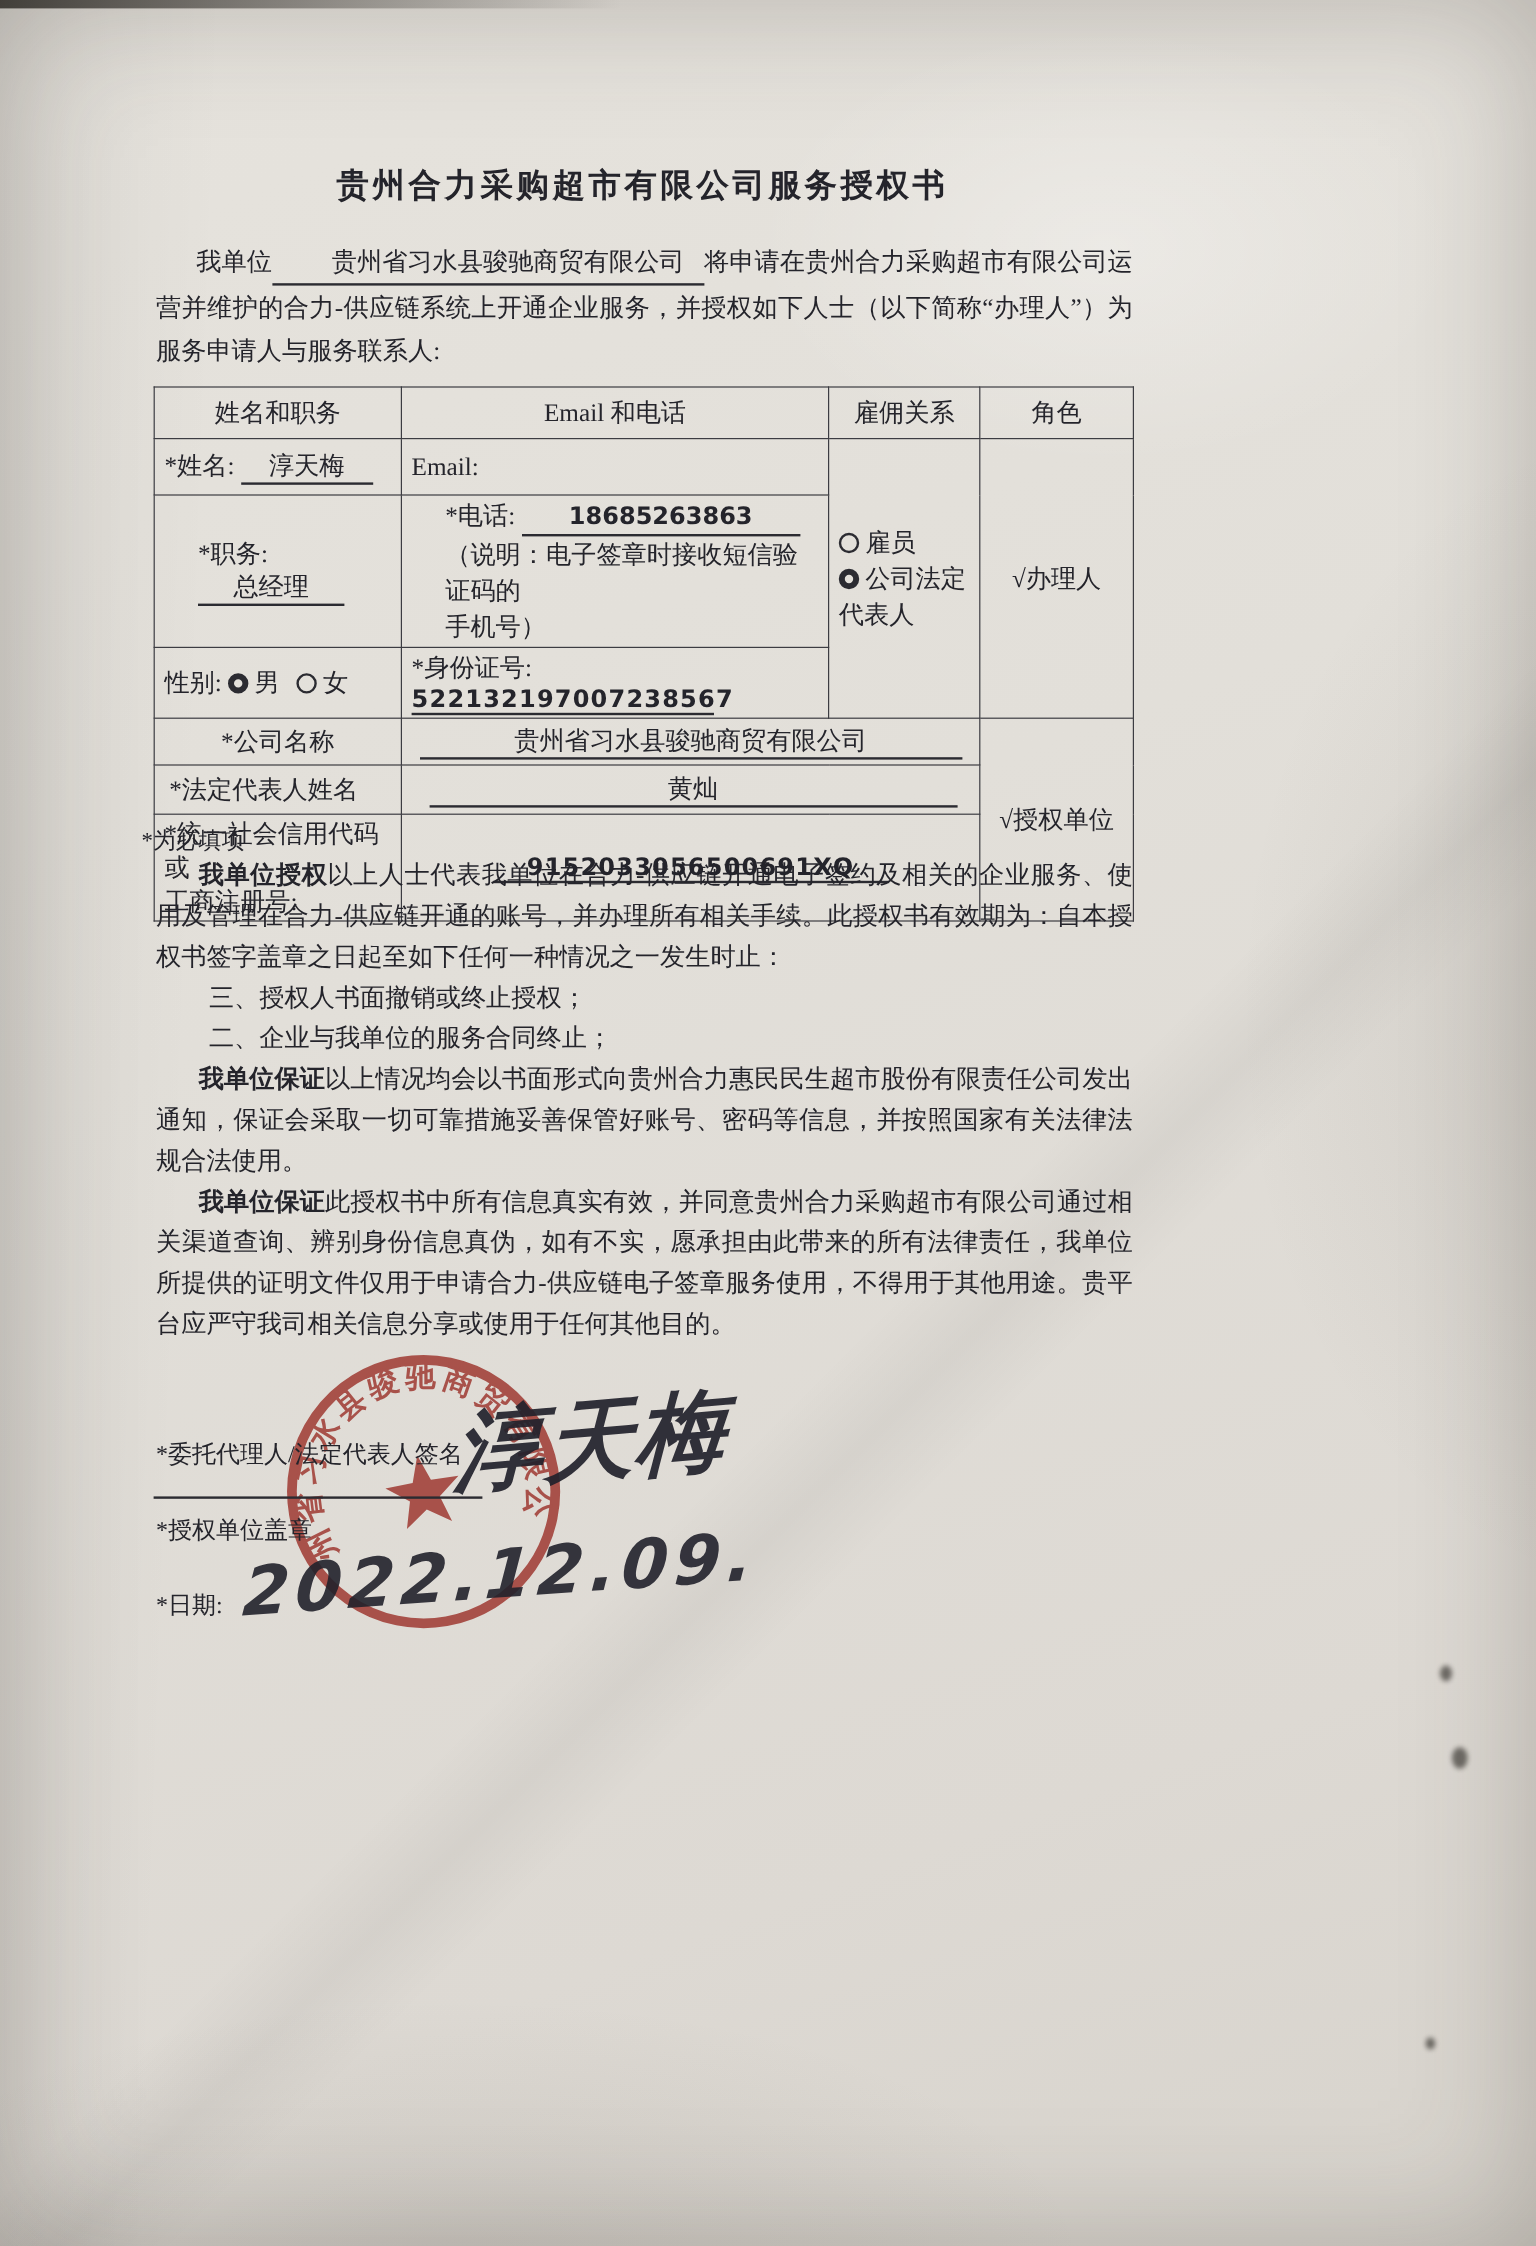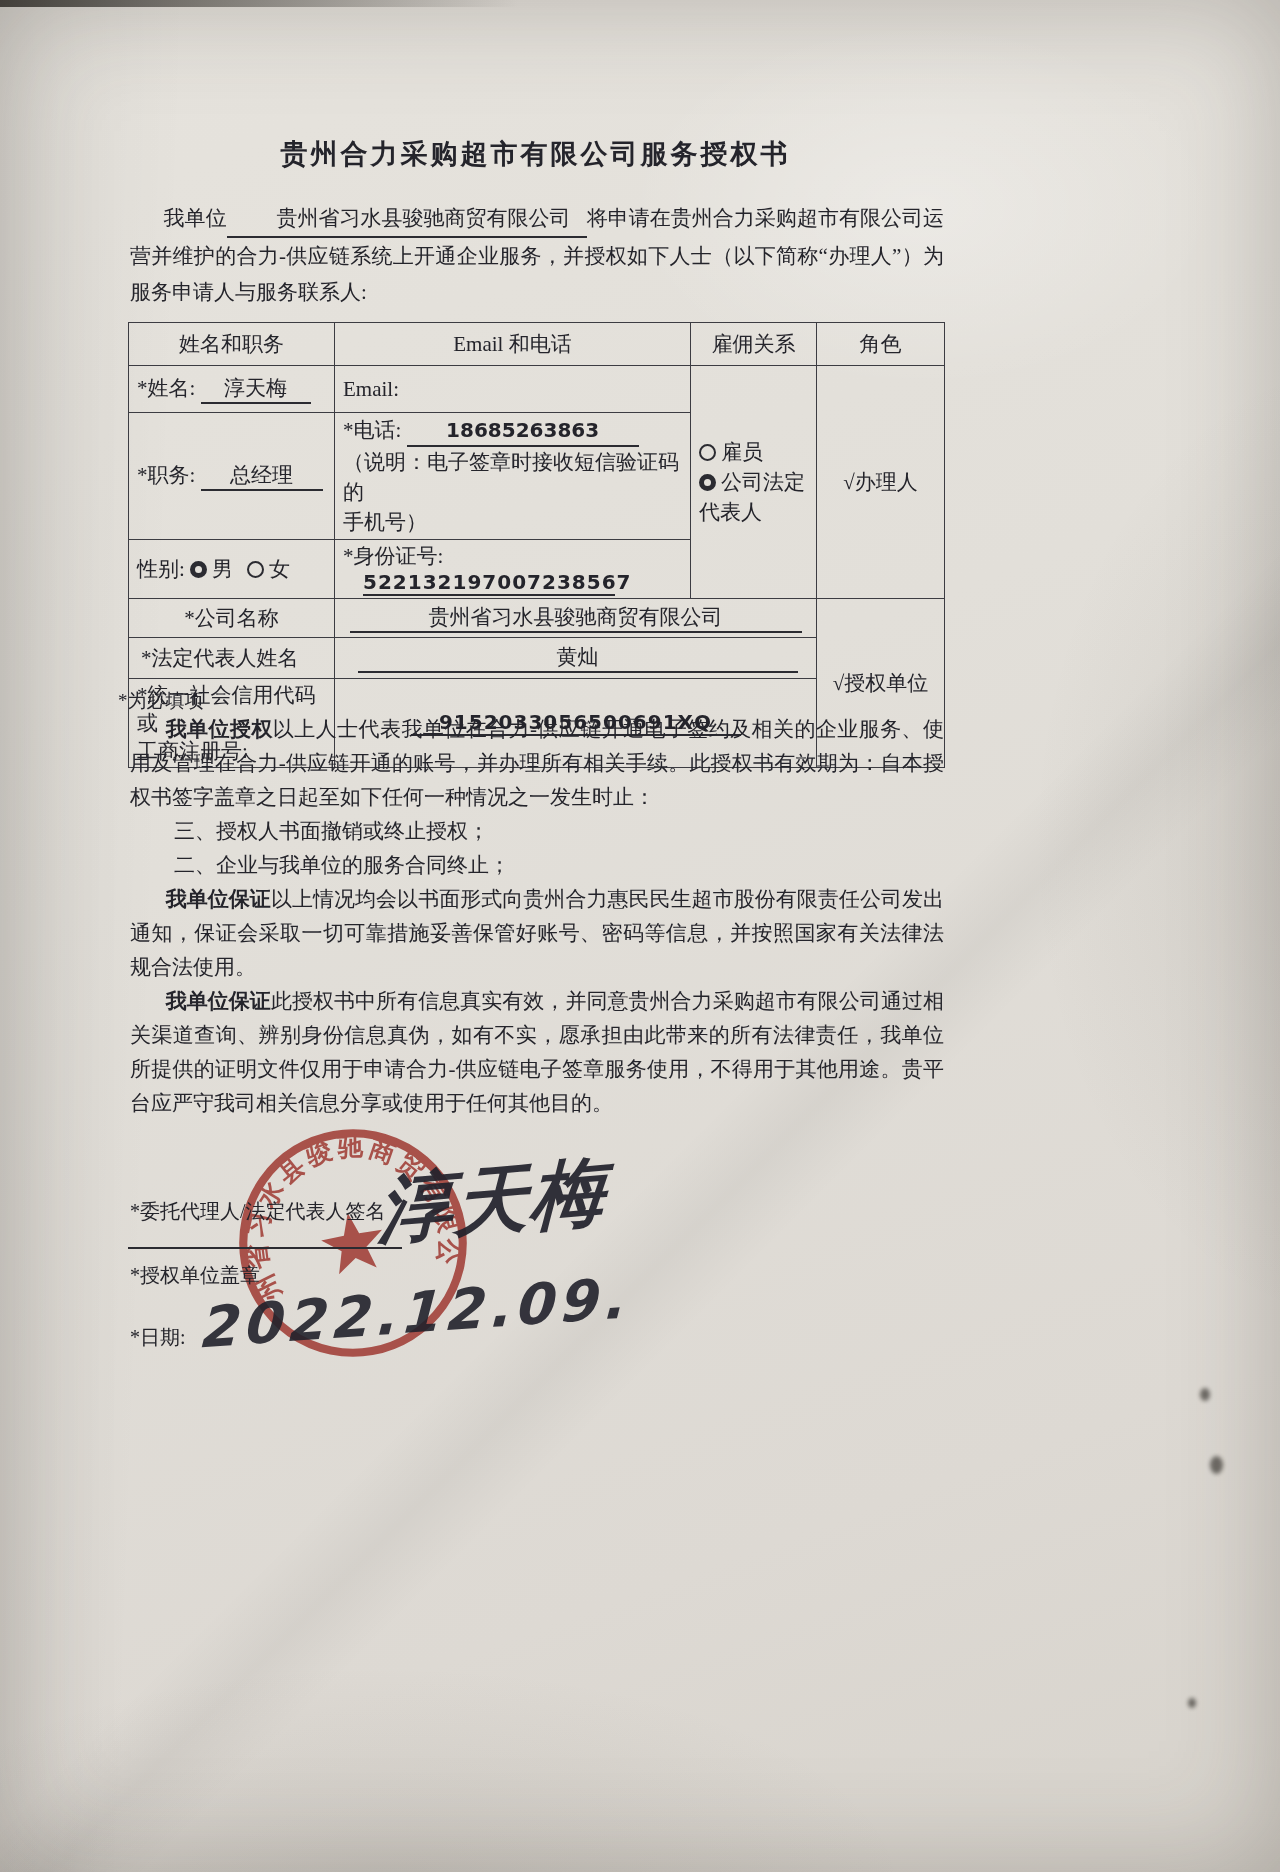--- a/index.html
+++ b/index.html
@@ -44,31 +44,31 @@
   table.auth-table{
     position:absolute;left:128px;top:322px;width:816px;
     border-collapse:collapse;table-layout:fixed;font-size:21px;
   }
   .auth-table td,.auth-table th{
     border:1.8px solid #3c3c42;padding:2px 8px;font-weight:normal;
     vertical-align:middle;overflow:hidden;
   }
   .auth-table th{text-align:center;height:38px;}
   tr.r-a td{height:42px;}
-  tr.r-b td{height:106px;}
+  tr.r-b td{height:106px;padding-left:36px;}
   tr.r-c td{height:36px;}
   tr.r-d td{height:34px;}
   tr.r-e td{height:36px;padding-left:12px;}
   tr.r-f td{height:68px;}
   td.c-label{text-align:left;}
   td.c-center{text-align:center;}
   .blank.name{width:110px;}
   .blank.job{width:122px;}
   .blank.phone{width:232px;}
-  .blank.idno{width:252px;letter-spacing:1px;margin-left:20px;}
+  .blank.idno{width:252px;letter-spacing:1px;}
   .blank.company{width:452px;}
   .blank.legal{width:440px;}
   .blank.credit{width:330px;letter-spacing:1px;text-align:center;}
   .num{font-family:"DejaVu Sans","Liberation Sans",sans-serif;font-weight:bold;font-size:20px;}
   .note-line{line-height:30px;}
   .radio{display:inline-block;width:13px;height:13px;border:2.5px solid #2b2b31;
     border-radius:50%;vertical-align:-2px;margin-right:5px;box-sizing:content-box;}
   .radio.selected{width:7px;height:7px;border-width:5.5px;}
   .gender-opt{margin-right:14px;}
   .emp-cell div{line-height:30px;}

